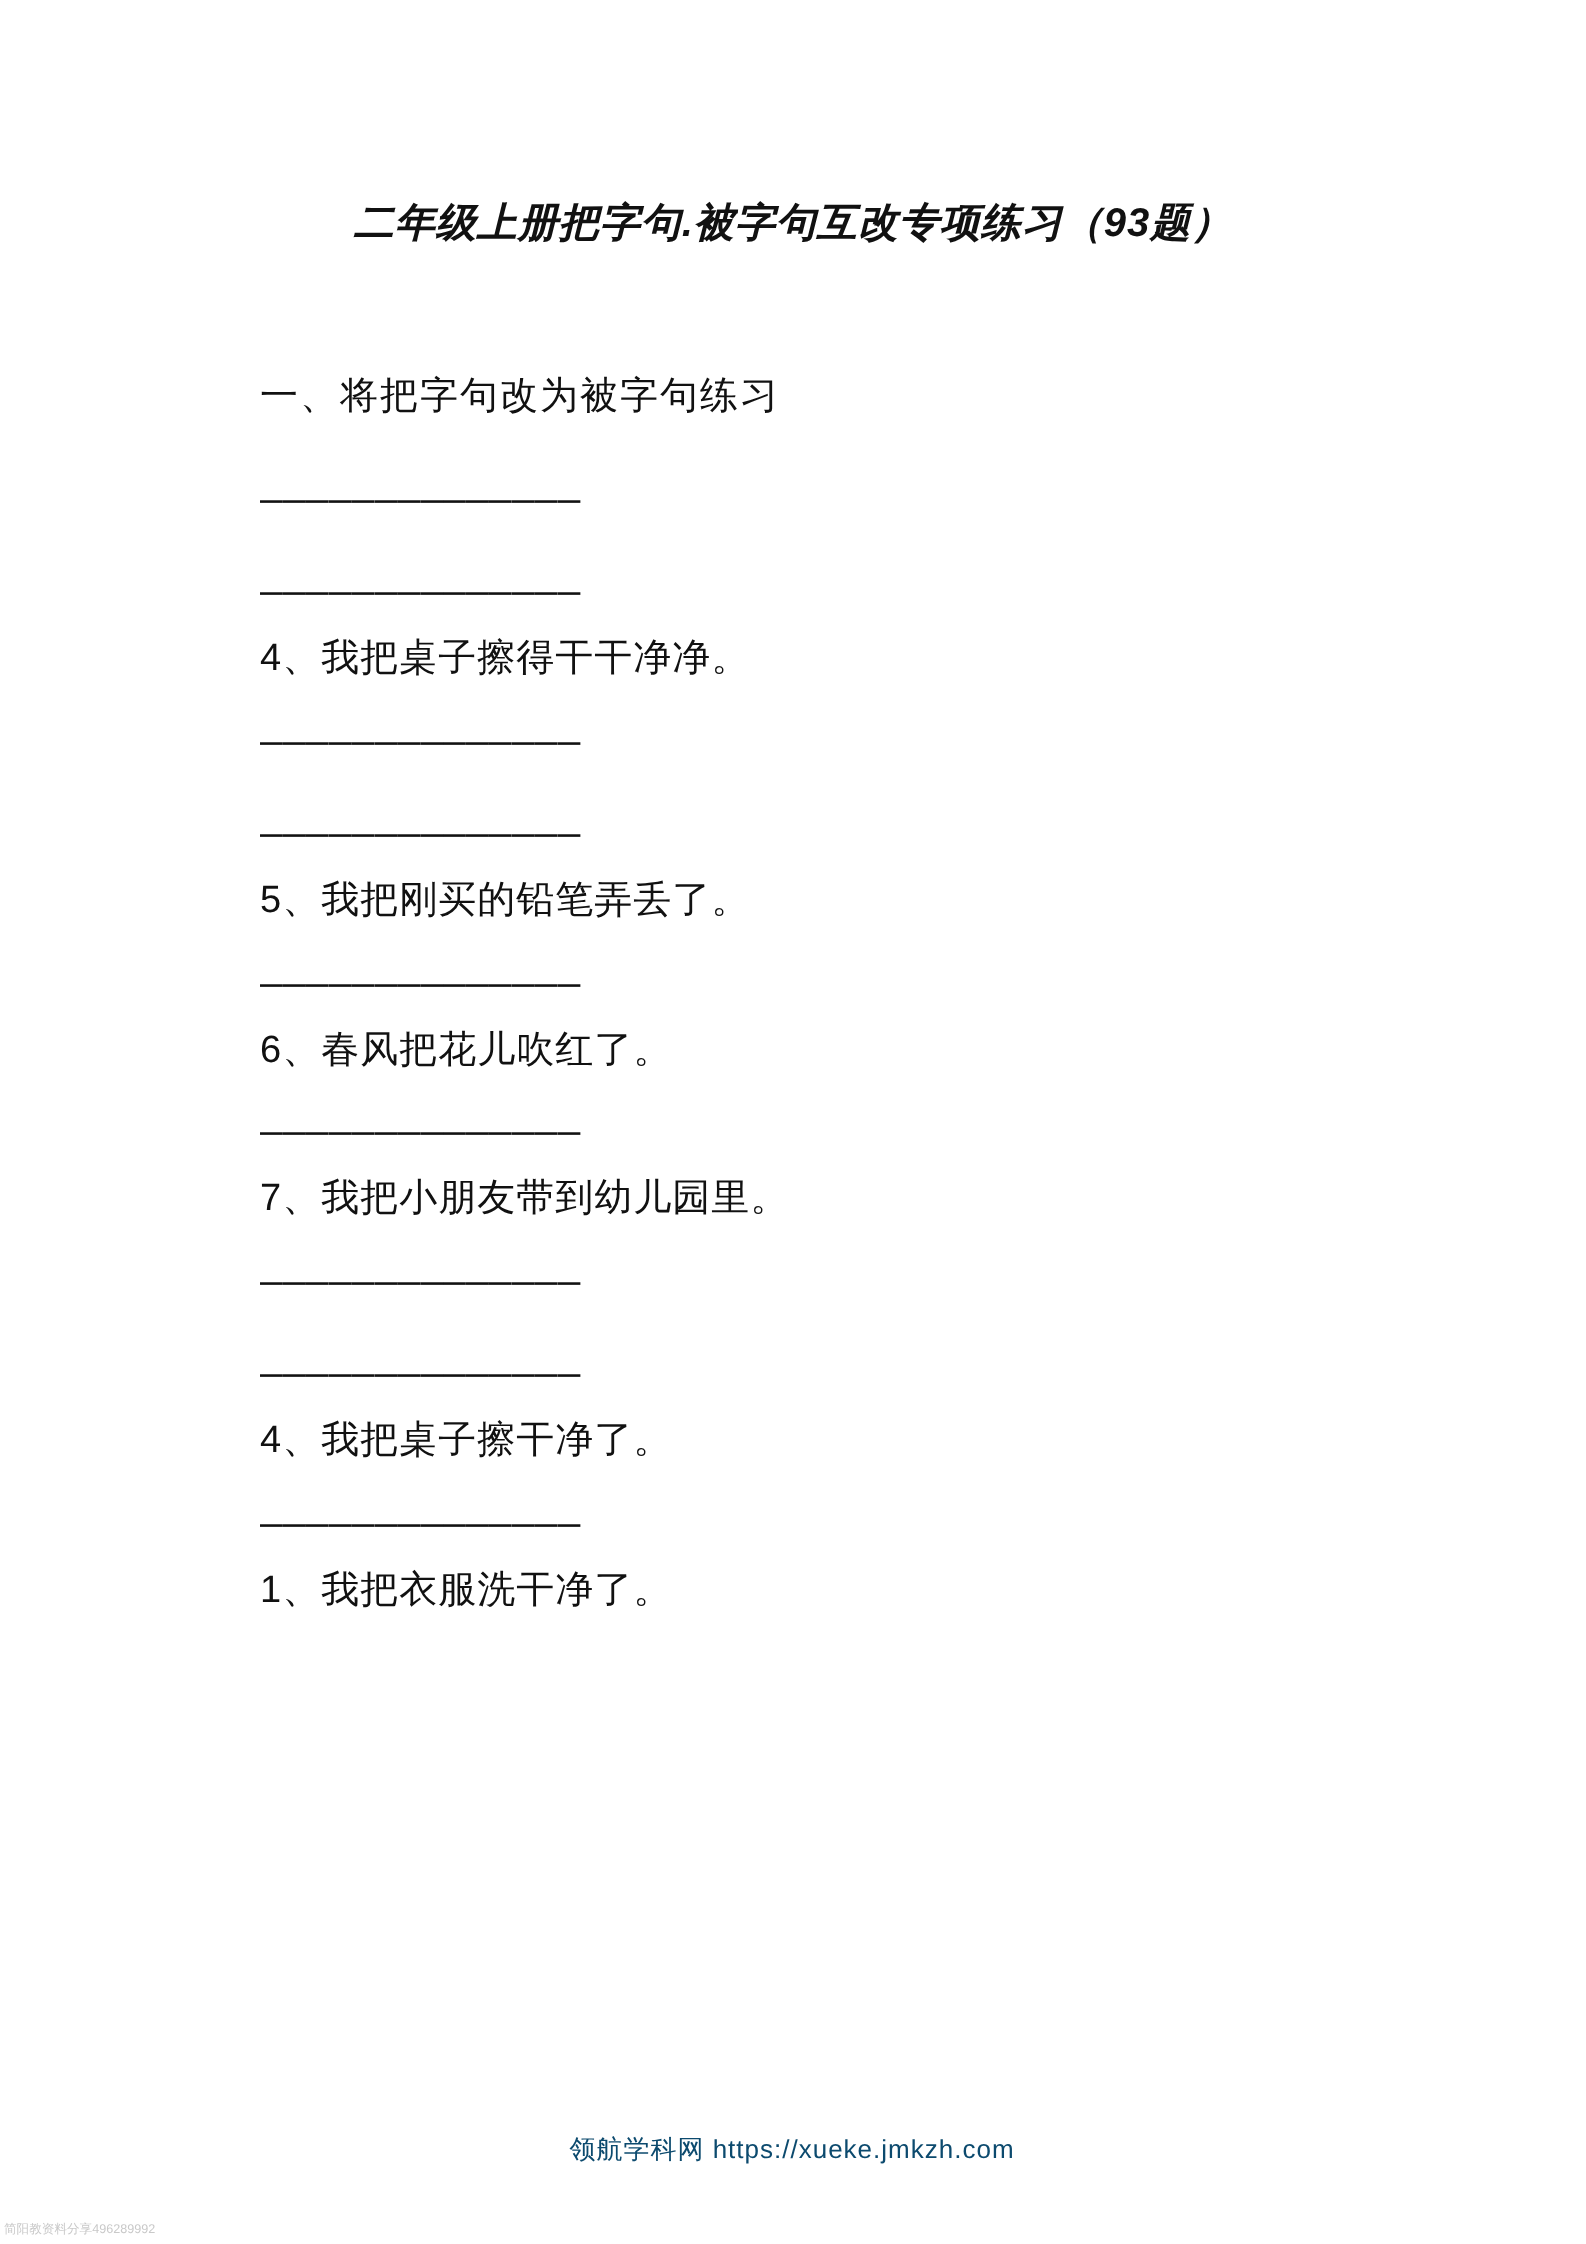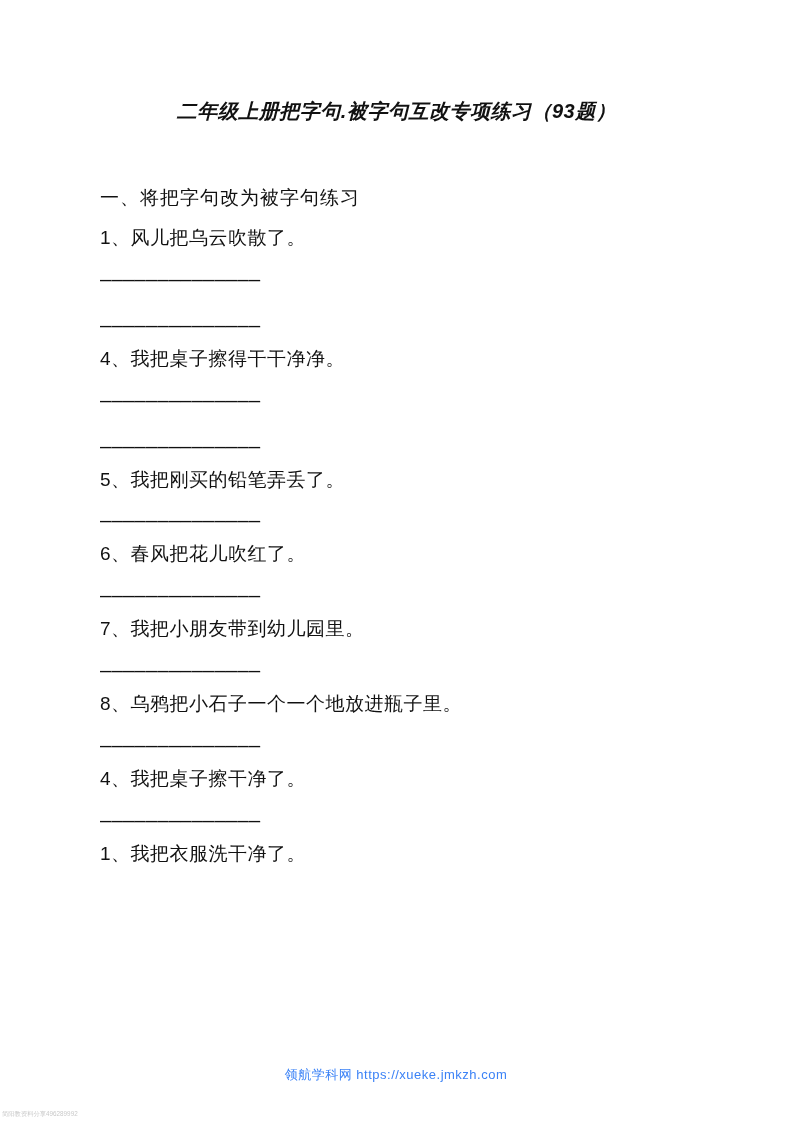--- a/index.html
+++ b/index.html
@@ -29,21 +29,21 @@
     text-align: center;
     font-size: 20px;
     font-weight: 700;
     letter-spacing: 0.5px;
     color: #111111;
     font-style: italic;
   }
   .body-block {
     position: absolute;
     top: 185px;
-    left: 100px;
+    left: 130px;
     width: 600px;
   }
   .section-heading {
     font-size: 19px;
     font-weight: 500;
     color: #111111;
     margin: 0 0 16px 0;
     letter-spacing: 1px;
   }
   .item {
@@ -72,21 +72,21 @@
   .q-block .item {
     margin-bottom: 6px;
   }
   .footer {
     position: absolute;
     left: 0;
     bottom: 38px;
     width: 792px;
     text-align: center;
     font-size: 13px;
-    color: #3b82f6;
+    color: #0c4a6e;
     letter-spacing: 0.5px;
   }
   .corner-mark {
     position: absolute;
     left: 2px;
     bottom: 3px;
     font-size: 7px;
     color: #c9c9c9;
     letter-spacing: 0px;
     transform: scale(0.9);
@@ -97,21 +97,20 @@
 <body>
 
 <div class="page">
 
   <div class="doc-title">二年级上册把字句.被字句互改专项练习（93题）</div>
 
   <div class="body-block">
     <div class="section-heading">一、将把字句改为被字句练习</div>
 
     <div class="q-block">
-      <div class="item">1、风儿把乌云吹散了。</div>
       <div class="answer-rule">——————————————</div>
     </div>
     <div class="q-block">
       <div class="answer-rule">——————————————</div>
     </div>
     <div class="q-block">
       <div class="item">4、我把桌子擦得干干净净。</div>
       <div class="answer-rule">——————————————</div>
     </div>
     <div class="q-block">
@@ -123,21 +122,20 @@
     </div>
     <div class="q-block">
       <div class="item">6、春风把花儿吹红了。</div>
       <div class="answer-rule">——————————————</div>
     </div>
     <div class="q-block">
       <div class="item">7、我把小朋友带到幼儿园里。</div>
       <div class="answer-rule">——————————————</div>
     </div>
     <div class="q-block">
-      <div class="item">8、乌鸦把小石子一个一个地放进瓶子里。</div>
       <div class="answer-rule">——————————————</div>
     </div>
     <div class="q-block">
       <div class="item">4、我把桌子擦干净了。</div>
       <div class="answer-rule">——————————————</div>
     </div>
     <div class="q-block">
       <div class="item">1、我把衣服洗干净了。</div>
     </div>
   </div>

